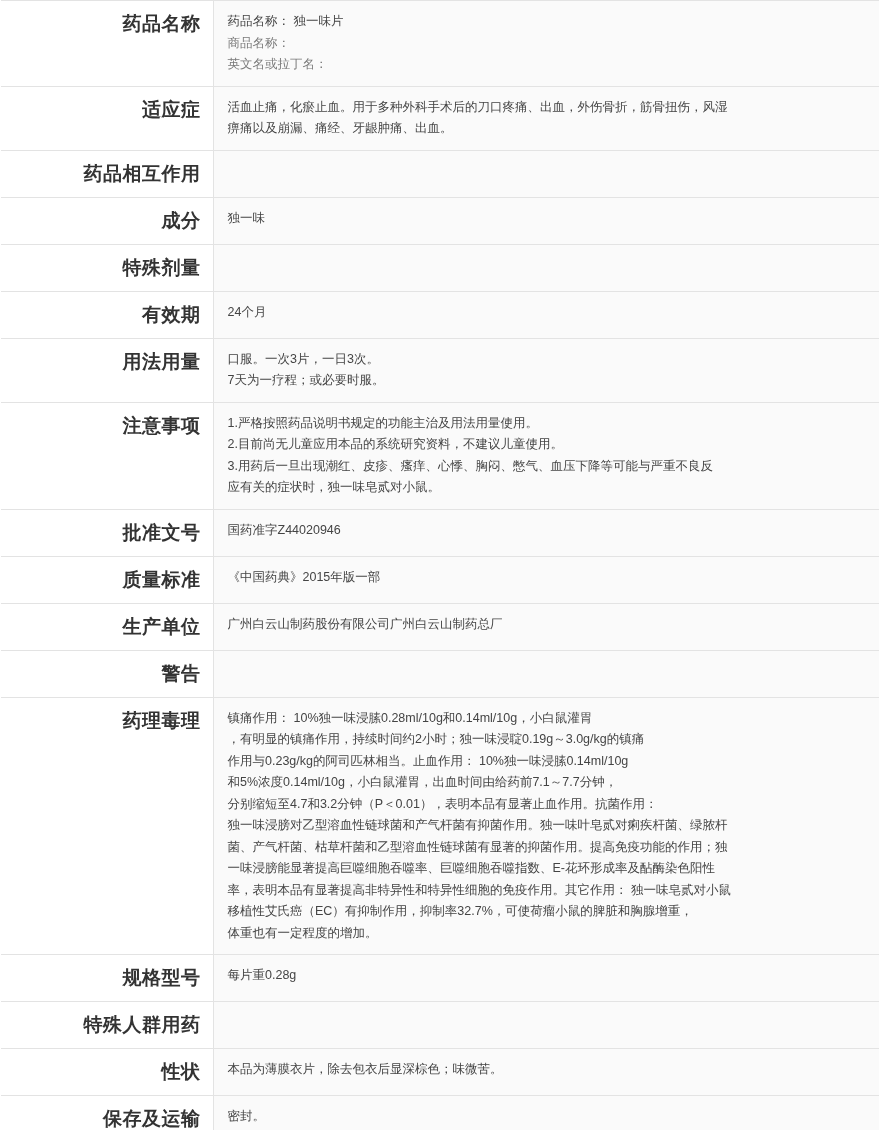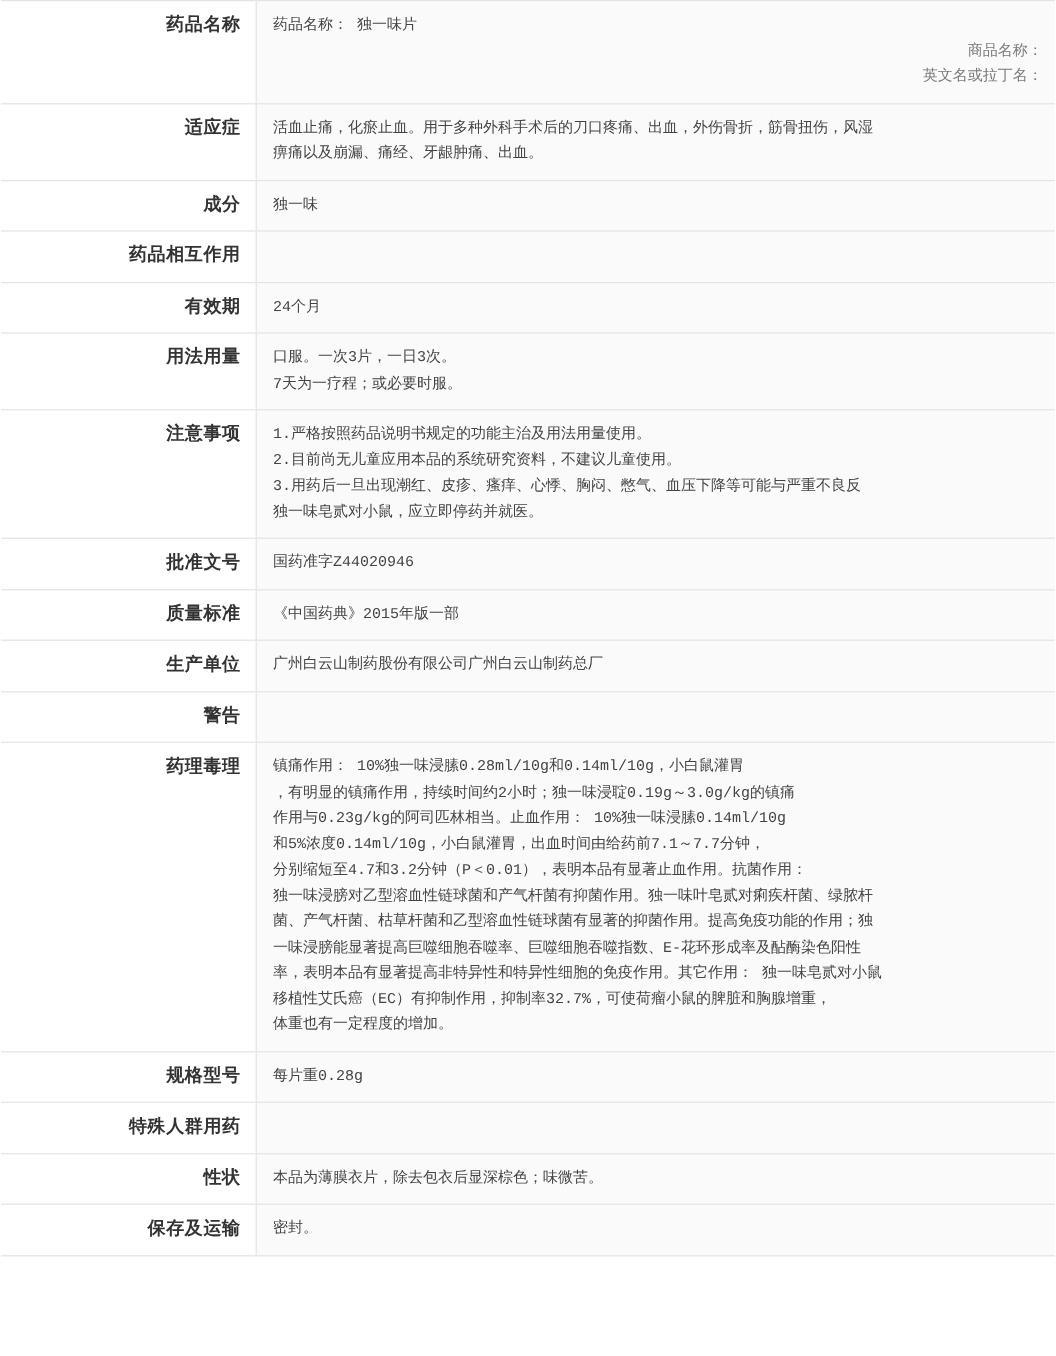--- a/index.html
+++ b/index.html
@@ -32,42 +32,40 @@
     border-top: 1px solid #e3e3e3;
   }
   td.label-cell {
     width: 212px;
     box-sizing: border-box;
     text-align: right;
     padding: 10px 12px 10px 6px;
     vertical-align: top;
     font-weight: bold;
     color: #333333;
-    font-size: 15px;
+    font-size: 19px;
     letter-spacing: 0.5px;
     border-right: 1px solid #e3e3e3;
     background: #ffffff;
   }
   td.value-cell {
     box-sizing: border-box;
     padding: 10px 10px 10px 14px;
     vertical-align: top;
     color: #444444;
     font-size: 12.5px;
     line-height: 1.72;
     background: #fafafa;
-    font-family: Liberation Mono, monospace;
   }
   .value-cell .line {
     display: block;
     white-space: pre-wrap;
   }
   .value-cell .muted {
     color: #7a7a7a;
-    text-align: right;
   }
 </style>
 </head>
 <body>
 
 <div class="page">
   <table class="drug-table">
     <tbody id="table-body">
         <tr>
           <td class="label-cell">药品名称</td>
@@ -78,27 +76,33 @@
           </td>
         </tr>
         <tr>
           <td class="label-cell">适应症</td>
           <td class="value-cell">
             <span class="line">活血止痛，化瘀止血。用于多种外科手术后的刀口疼痛、出血，外伤骨折，筋骨扭伤，风湿</span>
             <span class="line">痹痛以及崩漏、痛经、牙龈肿痛、出血。</span>
           </td>
         </tr>
         <tr>
+          <td class="label-cell">药品相互作用</td>
+          <td class="value-cell">
+            <span class="line">&nbsp;</span>
+          </td>
+        </tr>
+        <tr>
           <td class="label-cell">成分</td>
           <td class="value-cell">
             <span class="line">独一味</span>
           </td>
         </tr>
         <tr>
-          <td class="label-cell">药品相互作用</td>
+          <td class="label-cell">特殊剂量</td>
           <td class="value-cell">
             <span class="line">&nbsp;</span>
           </td>
         </tr>
         <tr>
           <td class="label-cell">有效期</td>
           <td class="value-cell">
             <span class="line">24个月</span>
           </td>
         </tr>
@@ -108,21 +112,21 @@
             <span class="line">口服。一次3片，一日3次。</span>
             <span class="line">7天为一疗程；或必要时服。</span>
           </td>
         </tr>
         <tr>
           <td class="label-cell">注意事项</td>
           <td class="value-cell">
             <span class="line">1.严格按照药品说明书规定的功能主治及用法用量使用。</span>
             <span class="line">2.目前尚无儿童应用本品的系统研究资料，不建议儿童使用。</span>
             <span class="line">3.用药后一旦出现潮红、皮疹、瘙痒、心悸、胸闷、憋气、血压下降等可能与严重不良反</span>
-            <span class="line">独一味皂贰对小鼠，应立即停药并就医。</span>
+            <span class="line">应有关的症状时，独一味皂贰对小鼠。</span>
           </td>
         </tr>
         <tr>
           <td class="label-cell">批准文号</td>
           <td class="value-cell">
             <span class="line">国药准字Z44020946</span>
           </td>
         </tr>
         <tr>
           <td class="label-cell">质量标准</td>

